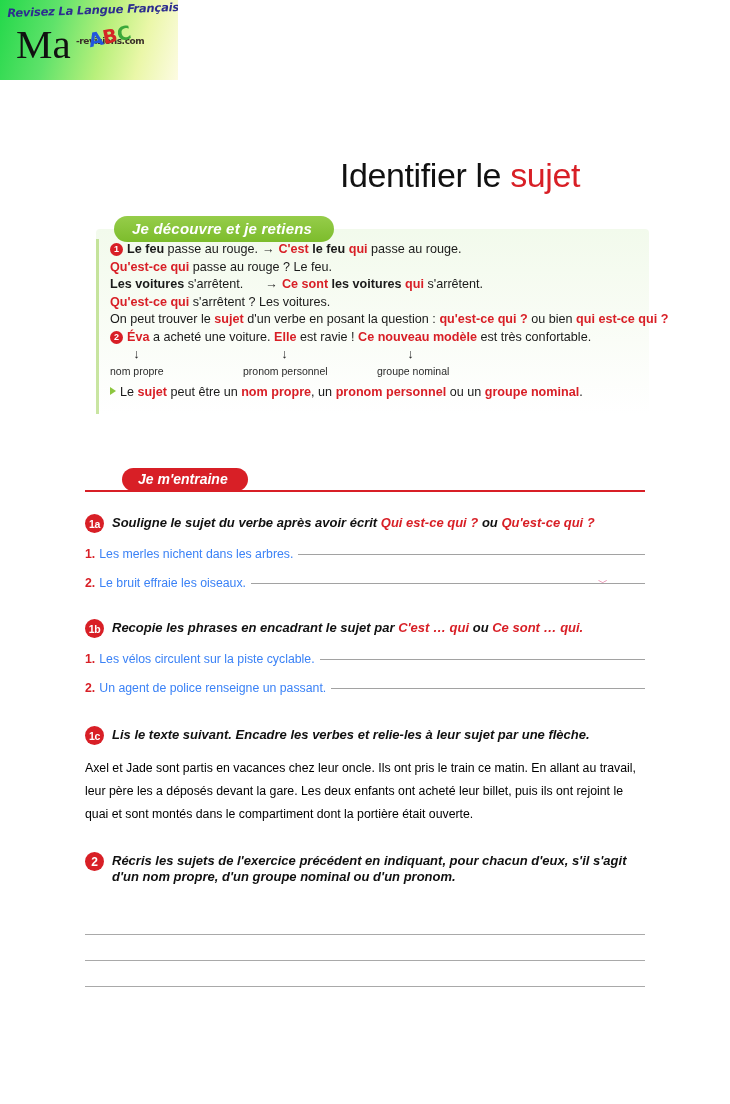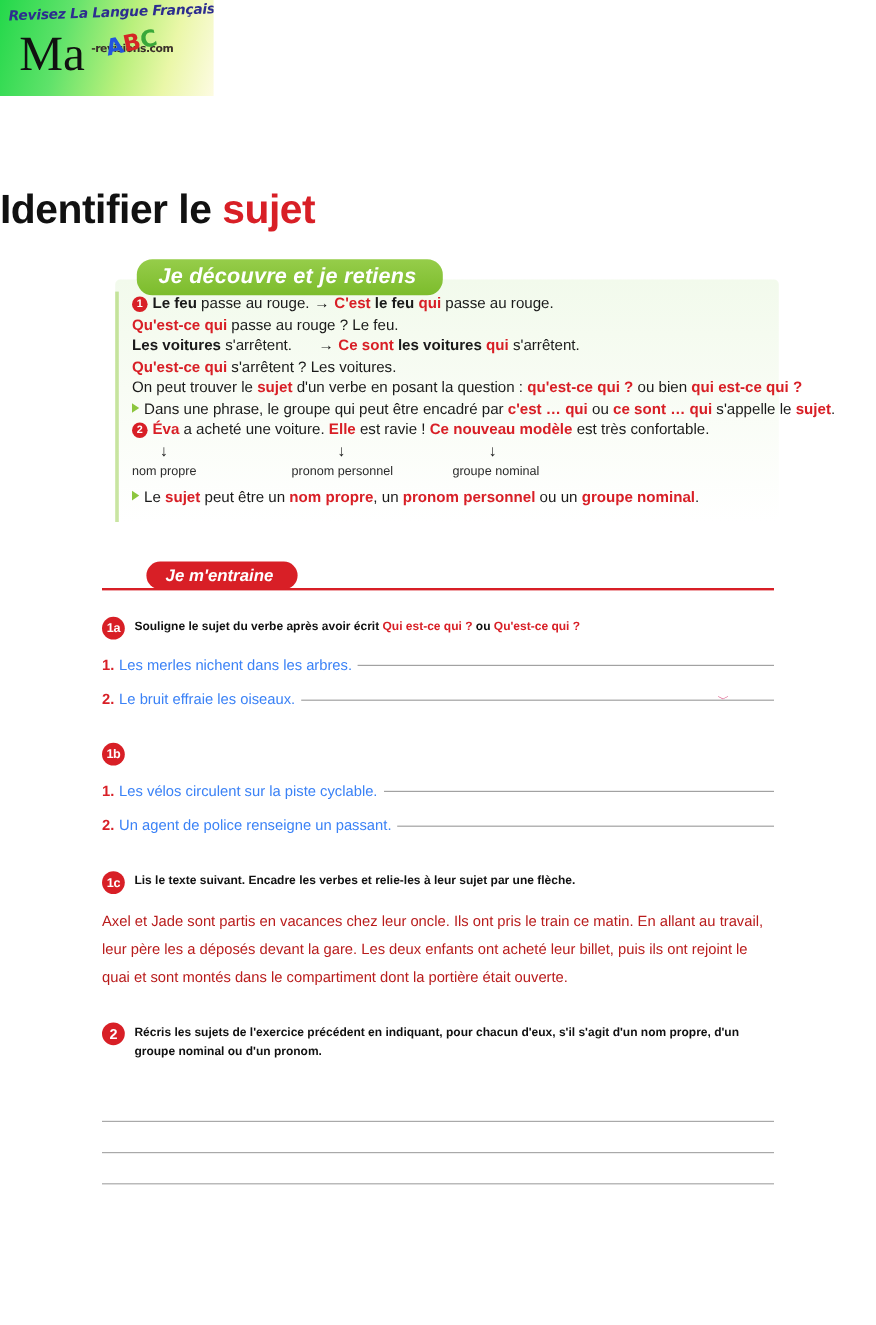--- a/index.html
+++ b/index.html
@@ -73,23 +73,23 @@
   .logo-abc .a { color: #2255dd; }
   .logo-abc .b { color: #d42626; }
   .logo-abc .c { color: #3aa83a; }
 
   
   .page-title {
     position: absolute;
     left: 0;
     top: 133px;
     width: 580px;
-    text-align: left;
+    text-align: right;
     font-size: 34px;
-    font-weight: bold;
+    font-weight: normal;
     letter-spacing: -0.4px;
     color: #111111;
   }
   .page-title .accent { color: #d81f26; }
 
   
   .lesson-wrap {
     position: absolute;
     left: 96px;
     top: 216px;
@@ -99,21 +99,21 @@
     position: relative;
     display: inline-block;
     margin-left: 18px;
     padding: 4px 22px 5px 18px;
     background: #8cc63e;
     background: linear-gradient(180deg, #96cd4a 0%, #7cbc2c 100%);
     border-radius: 13px 13px 13px 13px;
     color: #ffffff;
     font-style: italic;
     font-weight: bold;
-    font-size: 18px;
+    font-size: 15px;
     letter-spacing: 0.2px;
     z-index: 3;
   }
   .lesson-box {
     position: relative;
     margin-top: -13px;
     padding: 12px 14px 12px 14px;
     background: linear-gradient(180deg, #f2faec 0%, #f8fcf4 45%, #ffffff 100%);
     border-radius: 4px;
   }
@@ -233,25 +233,26 @@
     font-weight: bold;
     display: flex;
     align-items: center;
     justify-content: center;
     margin-right: 8px;
     margin-top: 0px;
     letter-spacing: -0.3px;
   }
   .ex-badge.big { font-size: 12px; }
   .ex-instr {
-    font-size: 10px;
+    font-size: 13px;
     font-weight: bold;
     line-height: 16px;
     color: #111111;
     padding-top: 1px;
+    font-style: italic;
   }
 
   .q-item {
     display: flex;
     align-items: baseline;
     font-size: 12.3px;
     line-height: 16px;
     margin-top: 13px;
     padding-left: 0px;
   }
@@ -267,21 +268,21 @@
     border-bottom: 1px solid #8b8b8b;
     margin-left: 5px;
     position: relative;
     top: -3px;
     opacity: .8;
   }
 
   .body-par {
     font-size: 12.3px;
     line-height: 23px;
-    color: #b91c1c;
+    color: #000000;
     margin-top: 12px;
     text-align: left;
   }
 
   .answer-lines {
     margin-top: 24px;
   }
   .answer-line {
     border-bottom: 1px solid #9a9a9a;
     height: 25px;
@@ -331,23 +332,20 @@
     </p>
 
     <p class="lesson-line">
       <span class="rb">Qu'est-ce qui</span><span> s'arrêtent ? Les voitures.</span>
     </p>
 
     <p class="lesson-line">
       <span>On peut trouver le </span><span class="rb">sujet</span><span> d'un verbe en posant la question : </span><span class="rb">qu'est-ce qui ?</span><span> ou bien </span><span class="rb">qui est-ce qui ?</span>
     </p>
 
-    <p class="lesson-line">
-      <span class="tri-bullet"></span><span>Dans une phrase, le groupe qui peut être encadré par </span><span class="rb">c'est … qui</span><span> ou </span><span class="rb">ce sont … qui</span><span> s'appelle le </span><span class="rb">sujet</span><span>.</span>
-    </p>
 
     <p class="lesson-line">
       <span class="num-badge">2</span><span class="rb">Éva</span><span> a acheté une voiture. </span><span class="rb">Elle</span><span> est ravie ! </span><span class="rb">Ce nouveau modèle</span><span> est très confortable.</span>
     </p>
 
     <div class="arrow-row">
       <span class="down-arrow" style="left:22px">↓</span>
       <span class="down-arrow" style="left:170px">↓</span>
       <span class="down-arrow" style="left:296px">↓</span>
     </div>
@@ -385,20 +383,23 @@
     <span class="q-rule"></span>
   </div>
   <div class="q-item">
     <span class="q-num">2.</span>
     <span class="q-text">Le bruit effraie les oiseaux.</span>
     <span class="q-rule"></span>
   </div>
 
   <div class="ex-head" style="margin-top:28px">
     <div class="ex-badge">1b</div>
+    <div class="ex-instr">
+      <span>Recopie les phrases en encadrant le sujet par </span><span class="r">C'est … qui</span><span> ou </span><span class="r">Ce sont … qui.</span>
+    </div>
   </div>
 
   <div class="q-item">
     <span class="q-num">1.</span>
     <span class="q-text">Les vélos circulent sur la piste cyclable.</span>
     <span class="q-rule"></span>
   </div>
   <div class="q-item">
     <span class="q-num">2.</span>
     <span class="q-text">Un agent de police renseigne un passant.</span>

